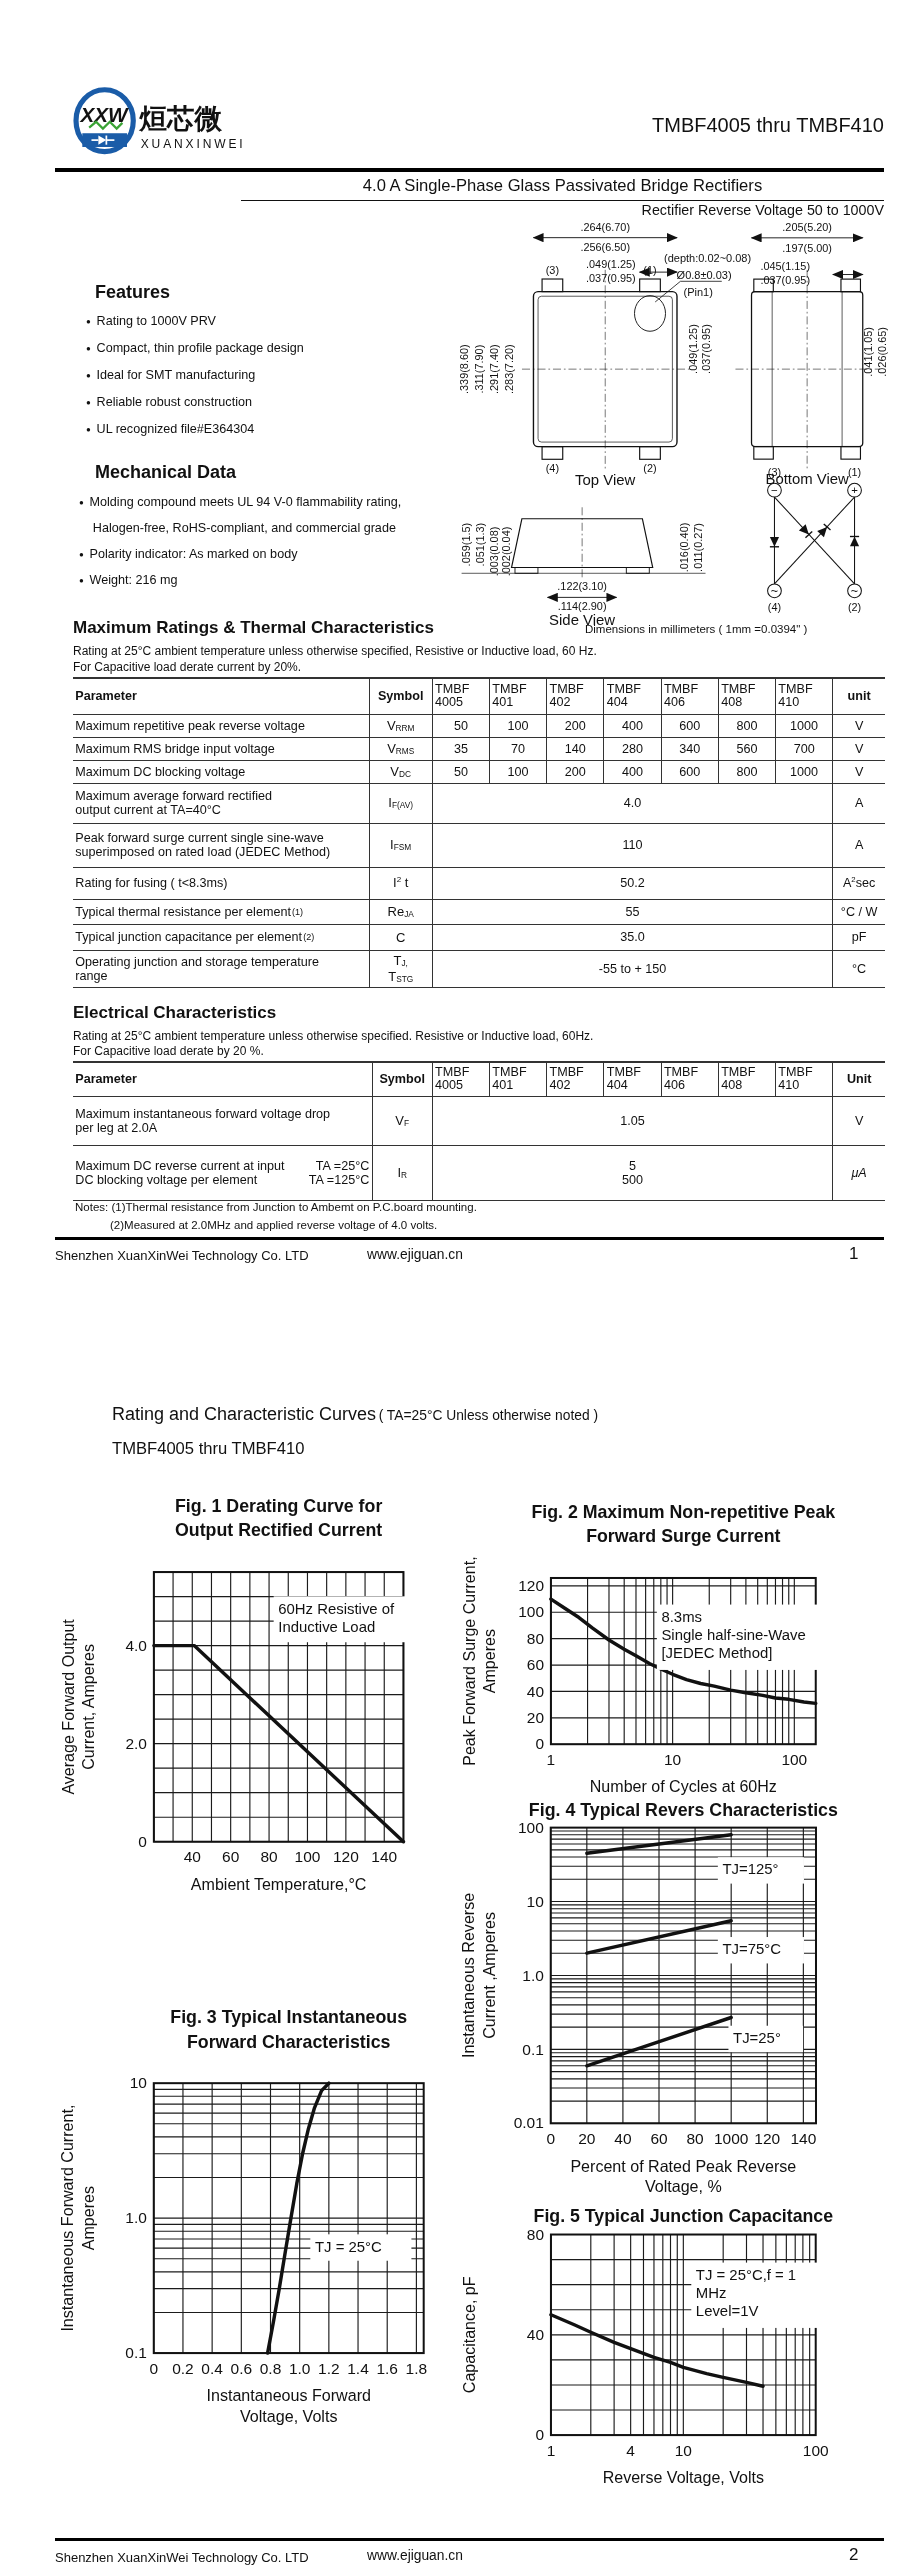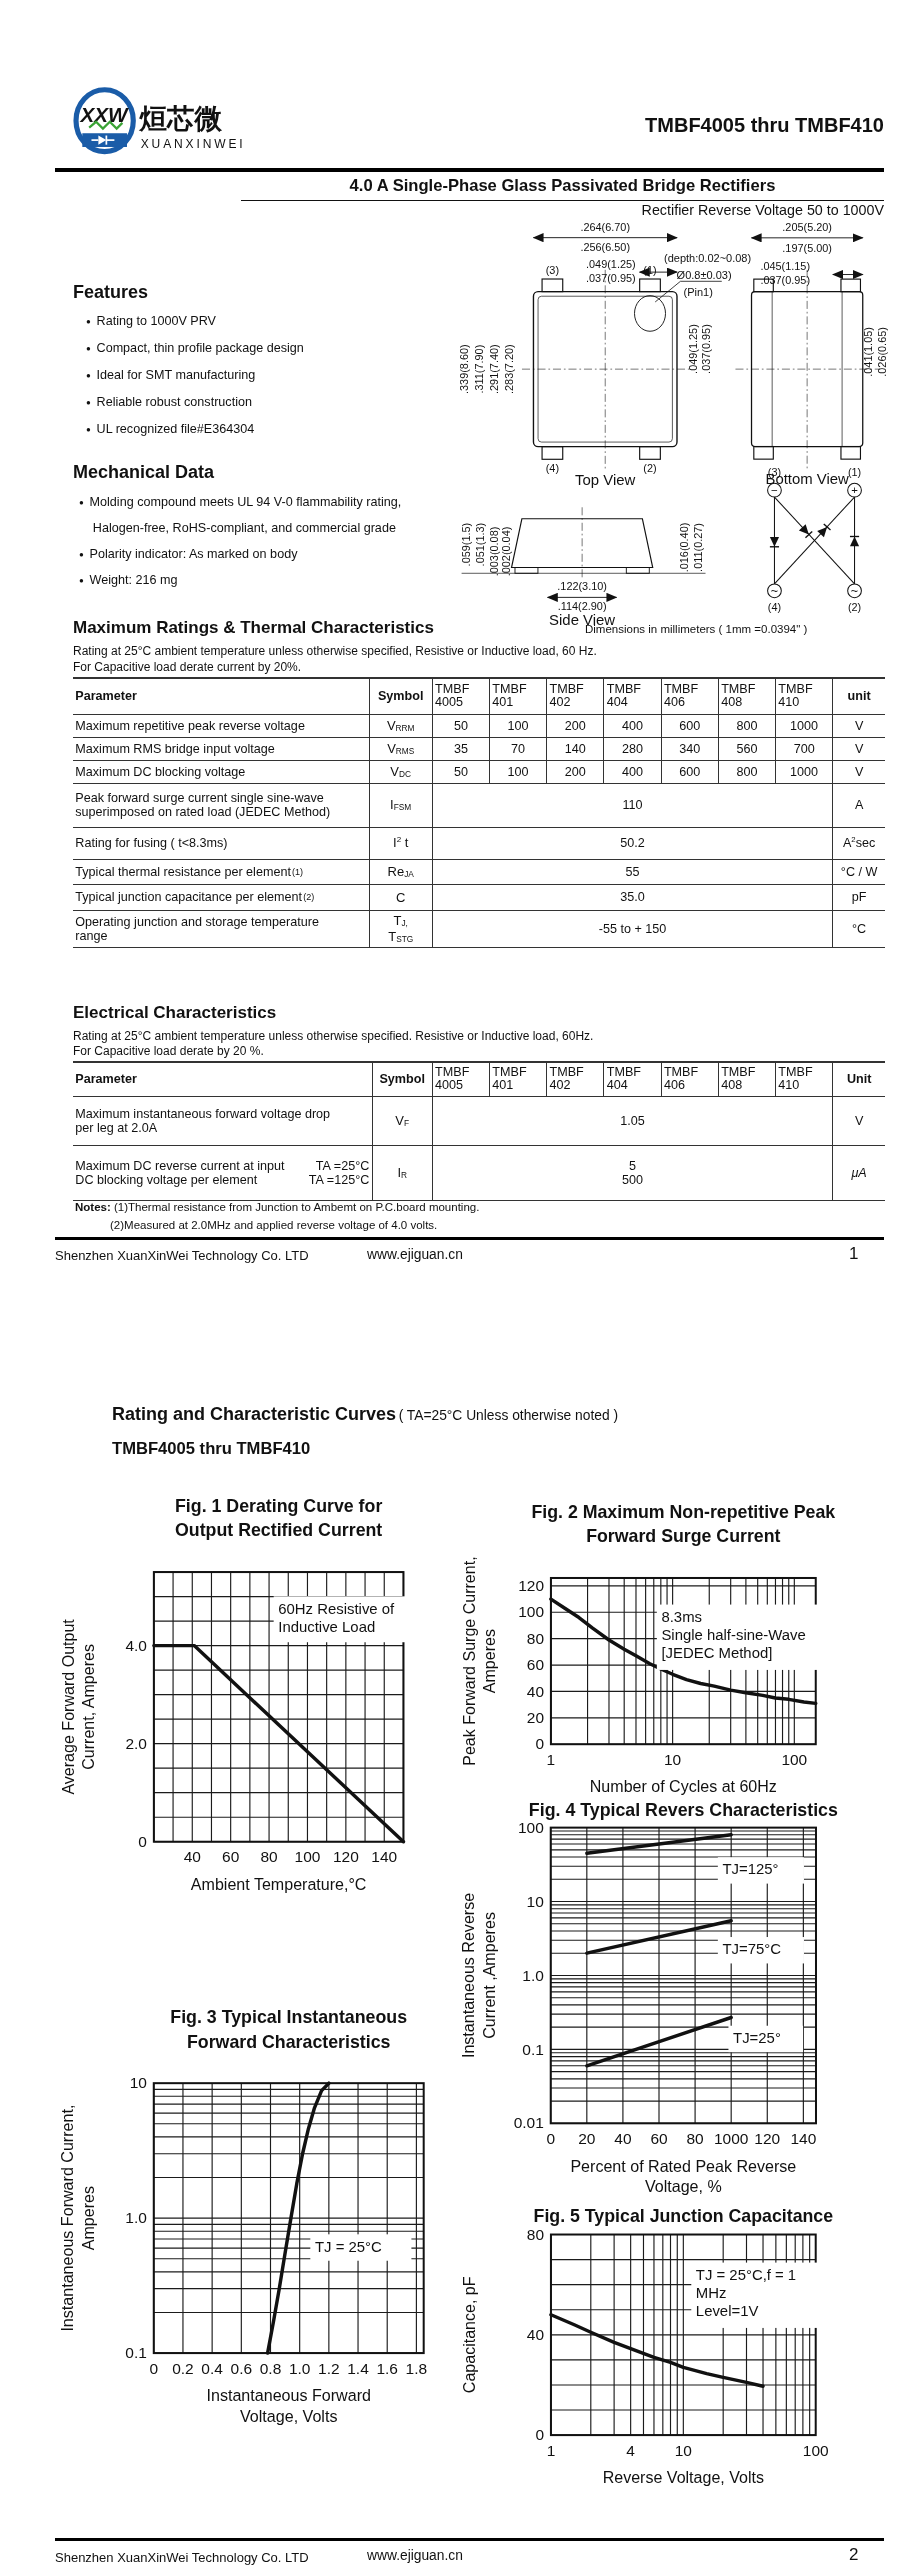--- a/index.html
+++ b/index.html
@@ -1,21 +1,21 @@
 <!DOCTYPE html>
 <html style="font-size:9.2px"><head>
 <meta charset="utf-8">
 <style>
   html,body{margin:0;padding:0;background:#888;}
   .sheet{position:relative;width:912px;height:2576px;background:#ffffff;color:#111;
          font-family:"Liberation Sans","DejaVu Sans",sans-serif;overflow:hidden;}
   .abs{position:absolute;}
-  .b{font-weight:bold;}
+  .b{font-weight:normal;}
   .rule{background:#000;}
-  .h1{font-size:18px;font-weight:bold;}
+  .h1{font-size:18px;font-weight:bold;margin-left:22px;}
   .h2{font-size:17px;font-weight:bold;}
   .small{font-size:11.5px;}
   .feat{display:flex;align-items:flex-start;font-size:12.6px;line-height:1.15;}
   .blt{font-size:8px;margin-right:5.7px;margin-top:2.9px;}
   table.spec{border-collapse:collapse;table-layout:fixed;font-size:12.6px;}
   table.spec th,table.spec td{border-left:0.9px solid #333;border-right:0.9px solid #333;
       padding:1.1px 2.3px;vertical-align:middle;}
   table.spec th:first-child,table.spec td:first-child{border-left:none;}
   table.spec th:last-child,table.spec td:last-child{border-right:none;}
   table.spec thead th{border-top:2.3px double #333;border-bottom:1.1px solid #333;font-weight:bold;}
@@ -314,20 +314,29 @@
         <td class="pl">Maximum DC blocking voltage</td>
         <td class="sym"><span>V</span><span class="ss">DC</span></td>
         <td class="val">50</td>
           <td class="val">100</td>
           <td class="val">200</td>
           <td class="val">400</td>
           <td class="val">600</td>
           <td class="val">800</td>
           <td class="val">1000</td>
         <td class="val">V</td>
+      </tr>
+      <tr class="h70">
+        <td class="pl">
+            <div>Maximum average forward rectified</div>
+            <div>output current at TA=40°C</div>
+          </td>
+        <td class="sym"><span>I</span><span class="ss">F(AV)</span></td>
+        <td class="val" colspan="7">4.0</td>
+        <td class="val">A</td>
       </tr>
       <tr class="h76">
         <td class="pl">
             <div>Peak forward surge current single sine-wave</div>
             <div>superimposed on rated load (JEDEC Method)</div>
           </td>
         <td class="sym"><span>I</span><span class="ss">FSM</span></td>
         <td class="val" colspan="7">110</td>
         <td class="val">A</td>
       </tr>

